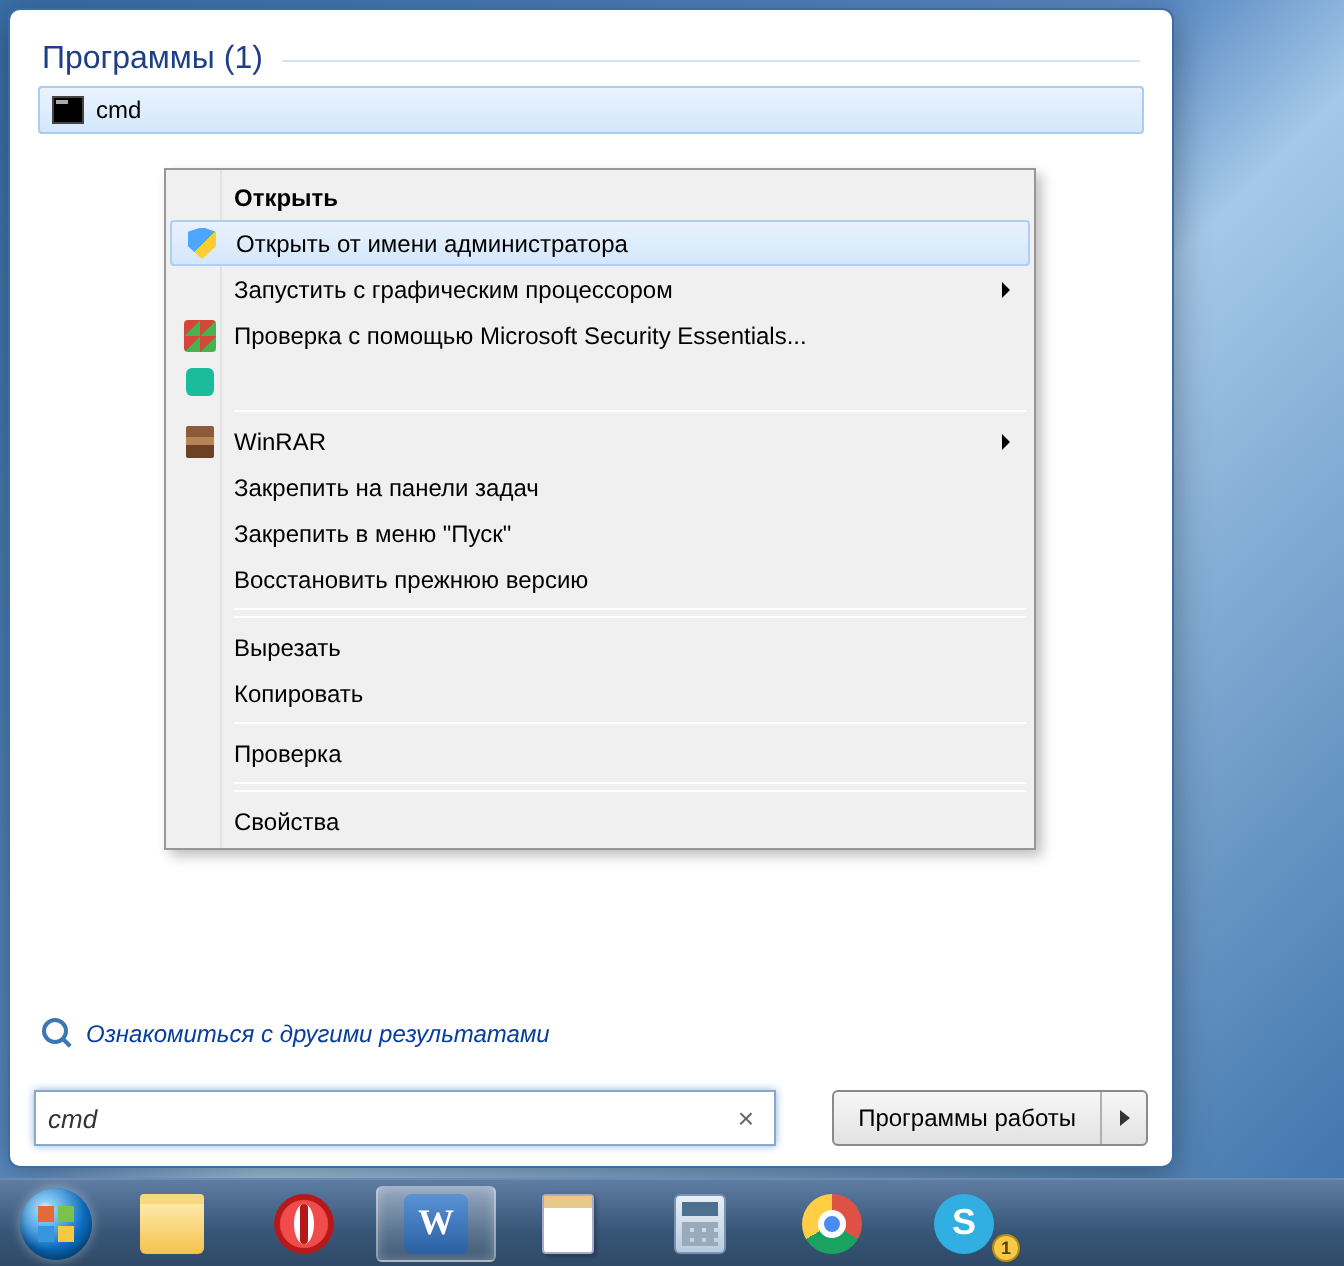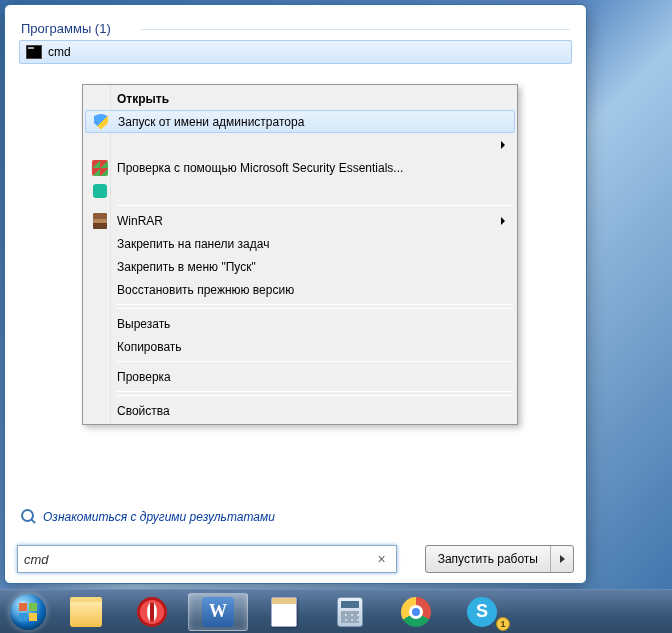--- a/index.html
+++ b/index.html
@@ -19,21 +19,21 @@
       width: 583px;
       height: 580px;
       background: #fff;
       border: 1px solid #3a6ea5;
       border-radius: 6px;
       box-shadow: 0 4px 18px rgba(0,0,0,0.35);
       padding: 10px 12px 8px 12px;
     }
     .section-header {
       color: #1e3e87;
-      font-size: 13px;
+      font-size: 16px;
       margin: 6px 4px 4px 4px;
       position: relative;
     }
     .section-header::after {
       content: "";
       position: absolute;
       left: 120px;
       right: 0;
       top: 50%;
       height: 1px;
@@ -298,41 +298,42 @@
     <span class="mag"></span>
     <span>Ознакомиться с другими результатами</span>
   </div>
 
   <div class="footer-row">
     <div class="search-box">
       <input type="text" value="cmd" style="">
       <span class="clear-x">×</span>
     </div>
     <div class="shutdown-btn">
-      <div class="shutdown-main">Запустить работы</div>
+      <div class="shutdown-main">Программы работы</div>
       <div class="shutdown-arrow">
           <span></span>
         </div>
     </div>
   </div>
 </div>
 
 <div class="context-menu">
   <div class="icon-gutter"></div>
   <div id="menu-items">
       <div class="menu-item bold">
         <span>Открыть</span>
       </div>
       <div class="menu-item highlight">
         <span class="menu-icon-slot">
           <span class="shield-icon"></span>
         </span>
-        <span>Запуск от имени администратора</span>
-      </div>
-      <div class="menu-item">
+        <span>Открыть от имени администратора</span>
+      </div>
+      <div class="menu-item">
+        <span>Запустить с графическим процессором</span>
         <span class="menu-arrow"></span>
       </div>
       <div class="menu-item">
         <span class="menu-icon-slot">
           <span class="win-icon"></span>
         </span>
         <span>Проверка с помощью Microsoft Security Essentials...</span>
       </div>
       <div class="menu-item">
         <span class="menu-icon-slot">

